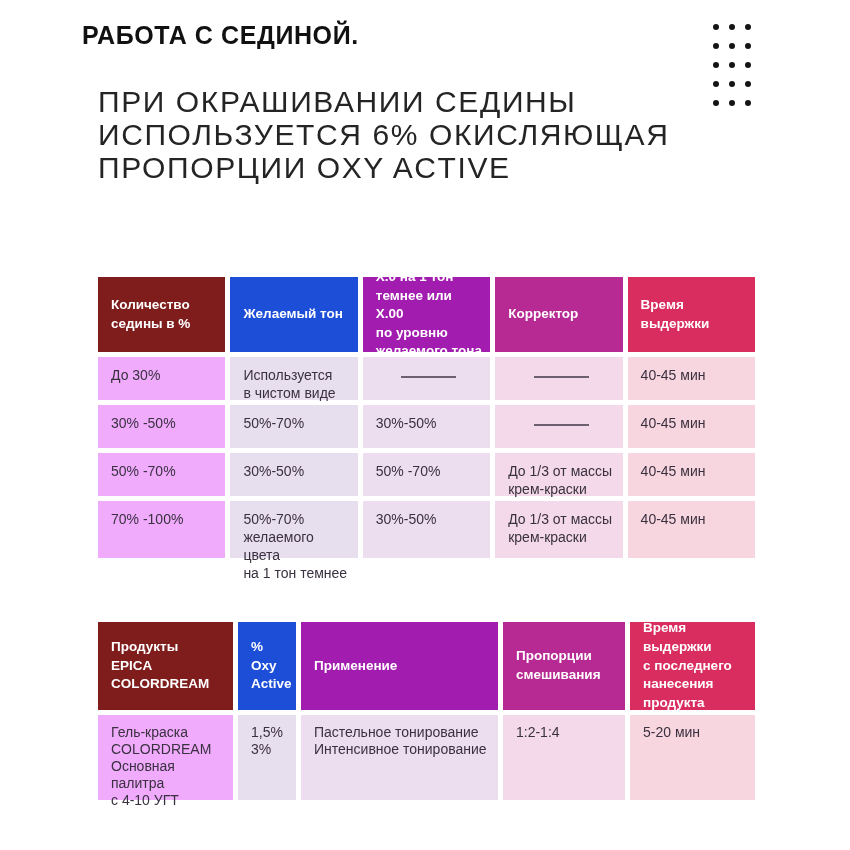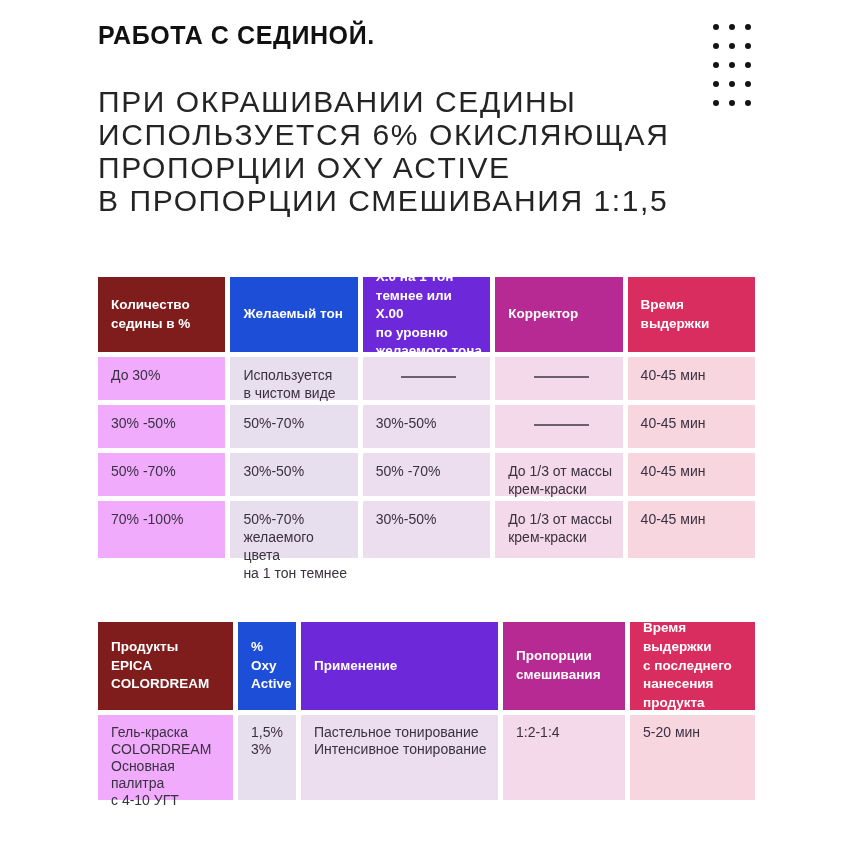--- a/index.html
+++ b/index.html
@@ -1,21 +1,21 @@
 <!DOCTYPE html>
 <html><head>
 <meta charset="utf-8">
 <style>
   html,body { margin:0; padding:0; background:#ffffff; }
   .page {
     position:relative; width:850px; height:850px; background:#ffffff;
     font-family:"Liberation Sans", sans-serif; overflow:hidden; color:#1c1c1c;
   }
   .title {
-    position:absolute; left:98px; top:21px;
+    position:absolute; left:82px; top:21px;
     font-size:25px; font-weight:700; letter-spacing:0.6px; color:#111111;
   }
   .dots {
     position:absolute; left:713px; top:24px;
     display:grid; grid-template-columns:repeat(3,6px); column-gap:10px; row-gap:13px;
   }
   .dot { width:6px; height:6px; border-radius:50%; background:#141414; }
   .intro {
     position:absolute; left:98px; top:85px;
     font-size:30px; line-height:33px; letter-spacing:1.6px; font-weight:400; color:#242424;
@@ -26,21 +26,21 @@
   .t1 { top:277px; grid-template-columns:repeat(5,1fr); grid-template-rows:75px 43px 43px 43px 57px; }
   .t2 { top:622px; grid-template-columns:135px 58px 197px 122px 125px; grid-template-rows:88px 85px; }
 
   .hcell {
     color:#ffffff; font-weight:700; font-size:13.5px; line-height:1.38;
     display:flex; align-items:center; padding:6px 8px 6px 13px;
     white-space:pre-line; box-sizing:border-box;
   }
   .h0 { background:#7f1d1d; }
   .h1 { background:#1d4ed8; }
-  .h2 { background:#6d28d9; }
+  .h2 { background:#a21caf; }
   .h3 { background:#b72a93; }
   .h4 { background:#d92c5f; }
 
   .cell {
     font-size:14px; line-height:18px; color:#3a3140;
     padding:9px 8px 6px 13px; white-space:pre-line; box-sizing:border-box;
   }
   .t2 .cell { line-height:17px; }
   .c0 { background:#f0abfc; }
   .c1 { background:#e7deee; }
@@ -73,21 +73,20 @@
       <span class="dot"></span>
     <span class="dot"></span>
       <span class="dot"></span>
       <span class="dot"></span>
   </div>
 
   <div class="intro">
     <div>ПРИ ОКРАШИВАНИИ СЕДИНЫ</div>
     <div>ИСПОЛЬЗУЕТСЯ 6% ОКИСЛЯЮЩАЯ</div>
     <div>ПРОПОРЦИИ OXY ACTIVE</div>
-    <div>В ПРОПОРЦИИ СМЕШИВАНИЯ 1:1,5</div>
   </div>
 
   <div class="table t1">
     <div class="hcell h0">Количество
 седины в %</div>
     <div class="hcell h1">Желаемый тон</div>
     <div class="hcell h2">Х.0 на 1 тон
 темнее или Х.00
 по уровню
 желаемого тона</div>

